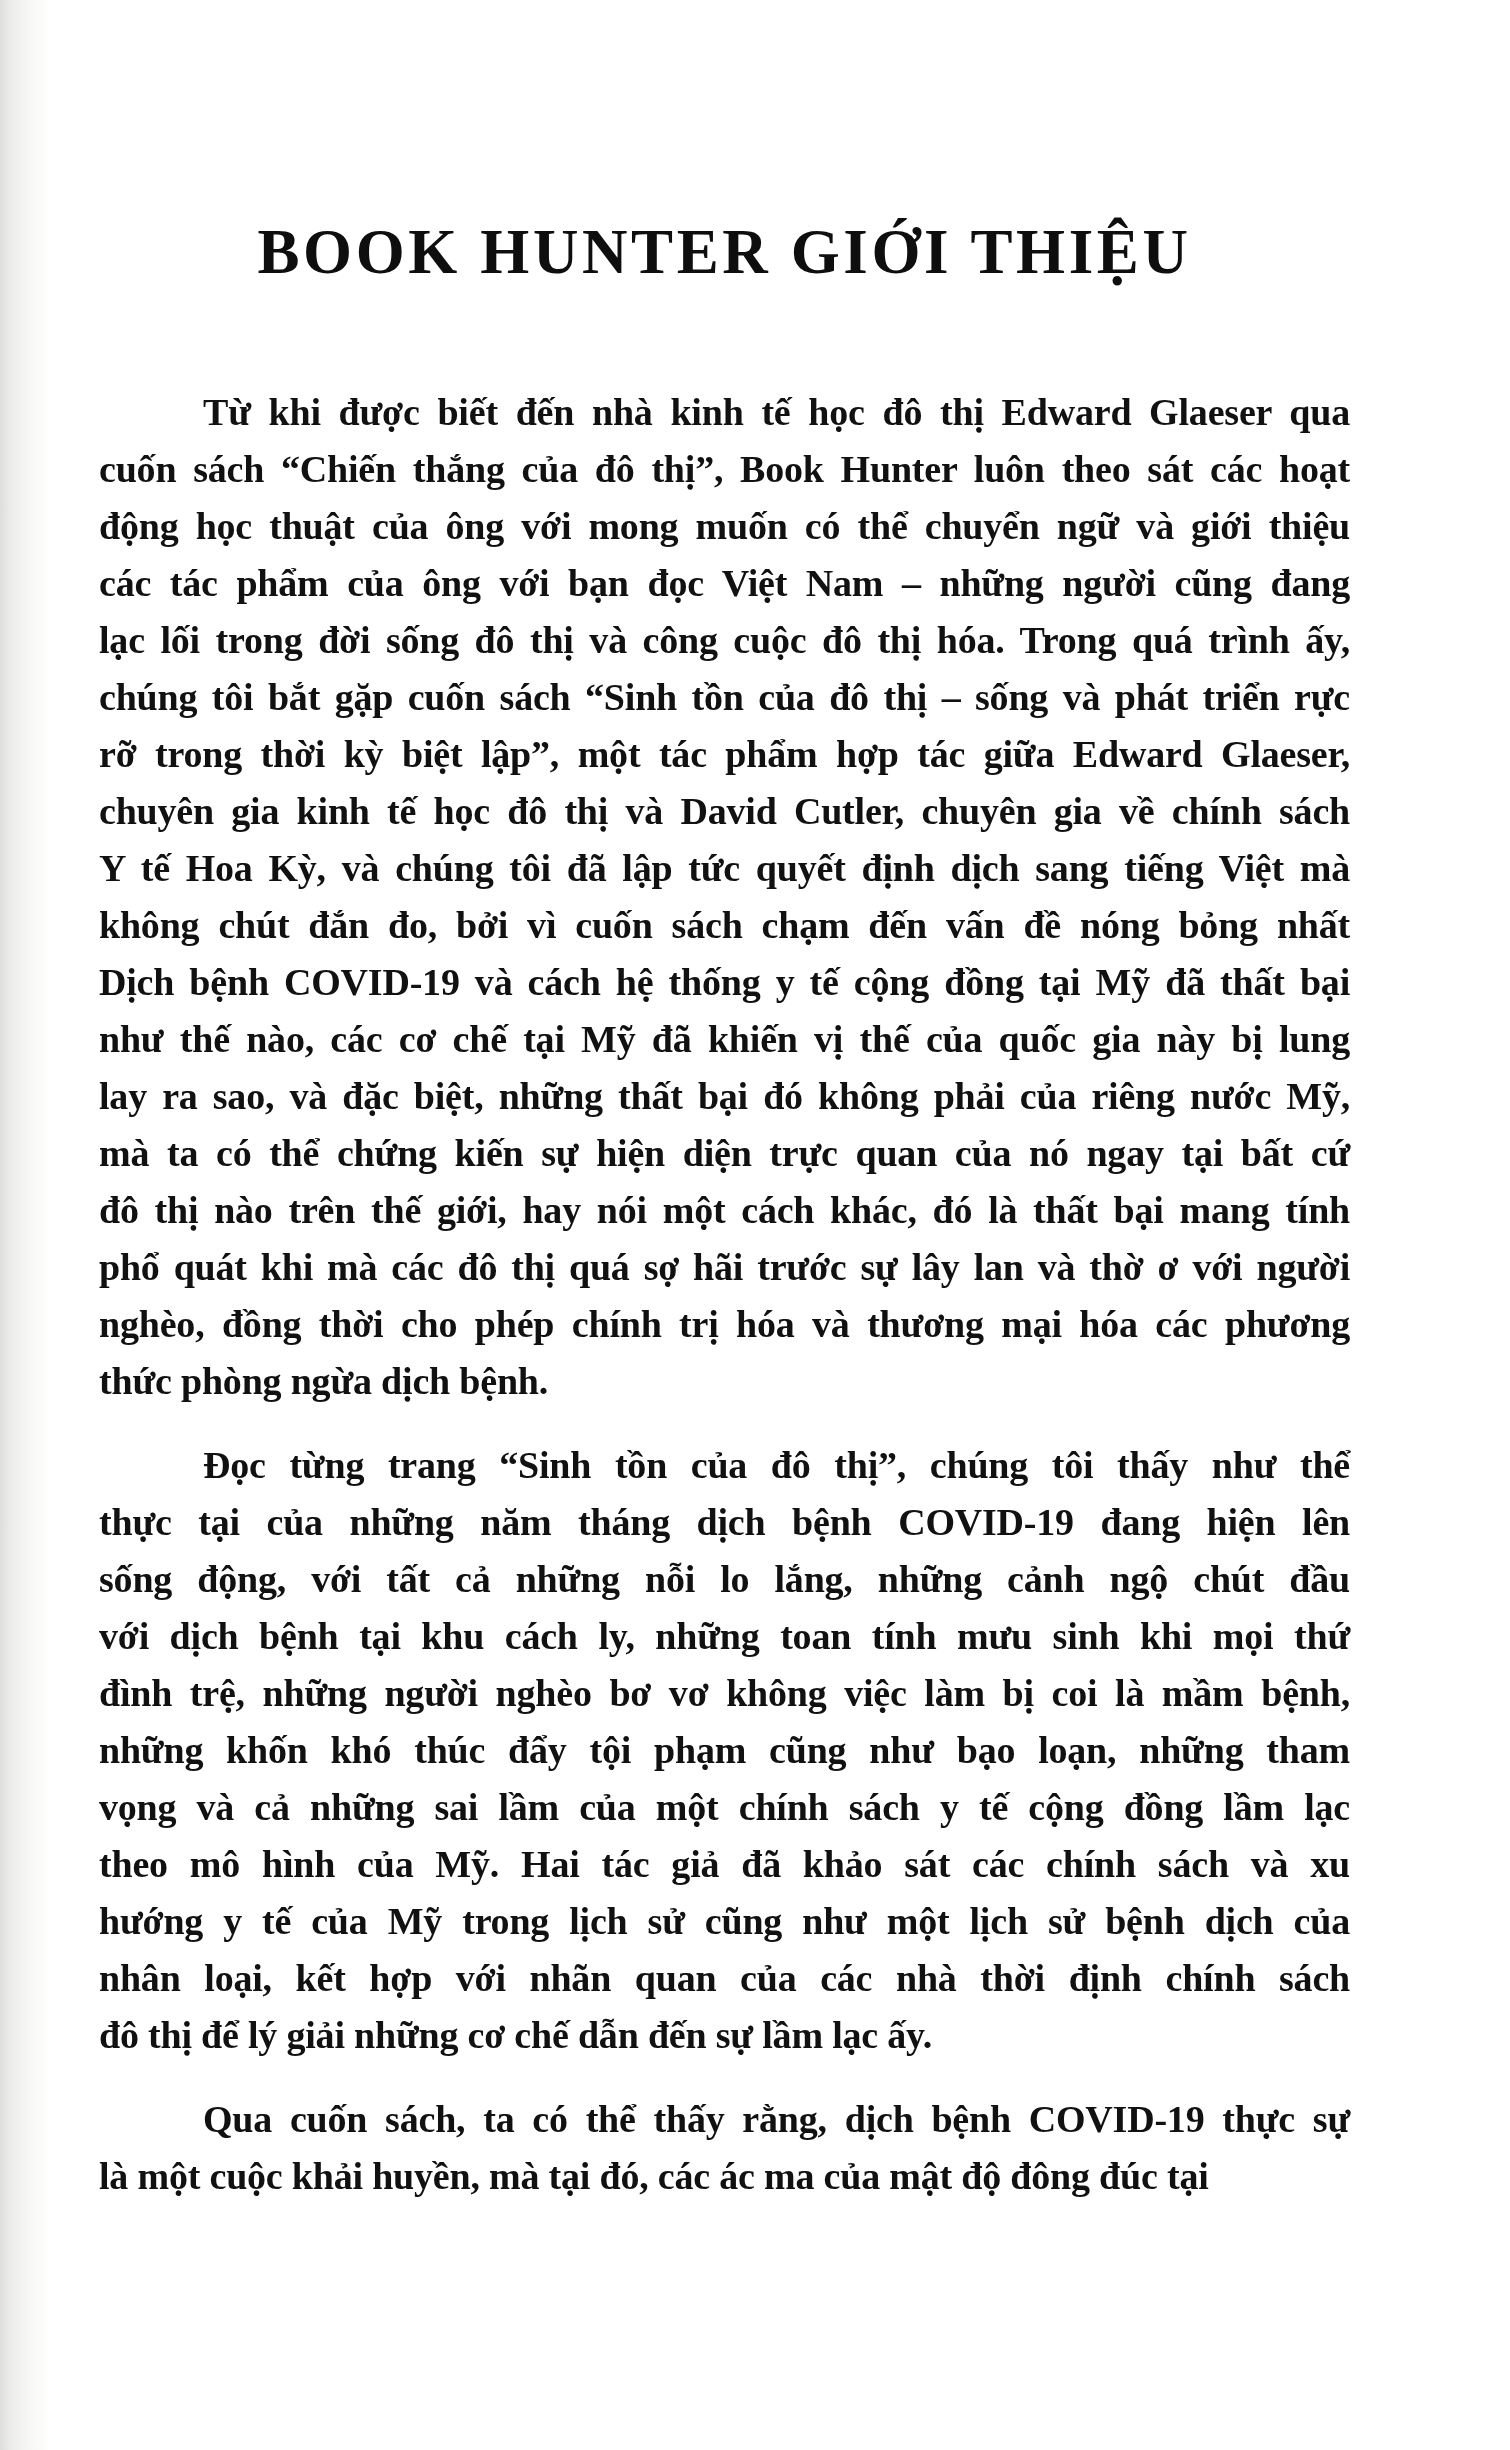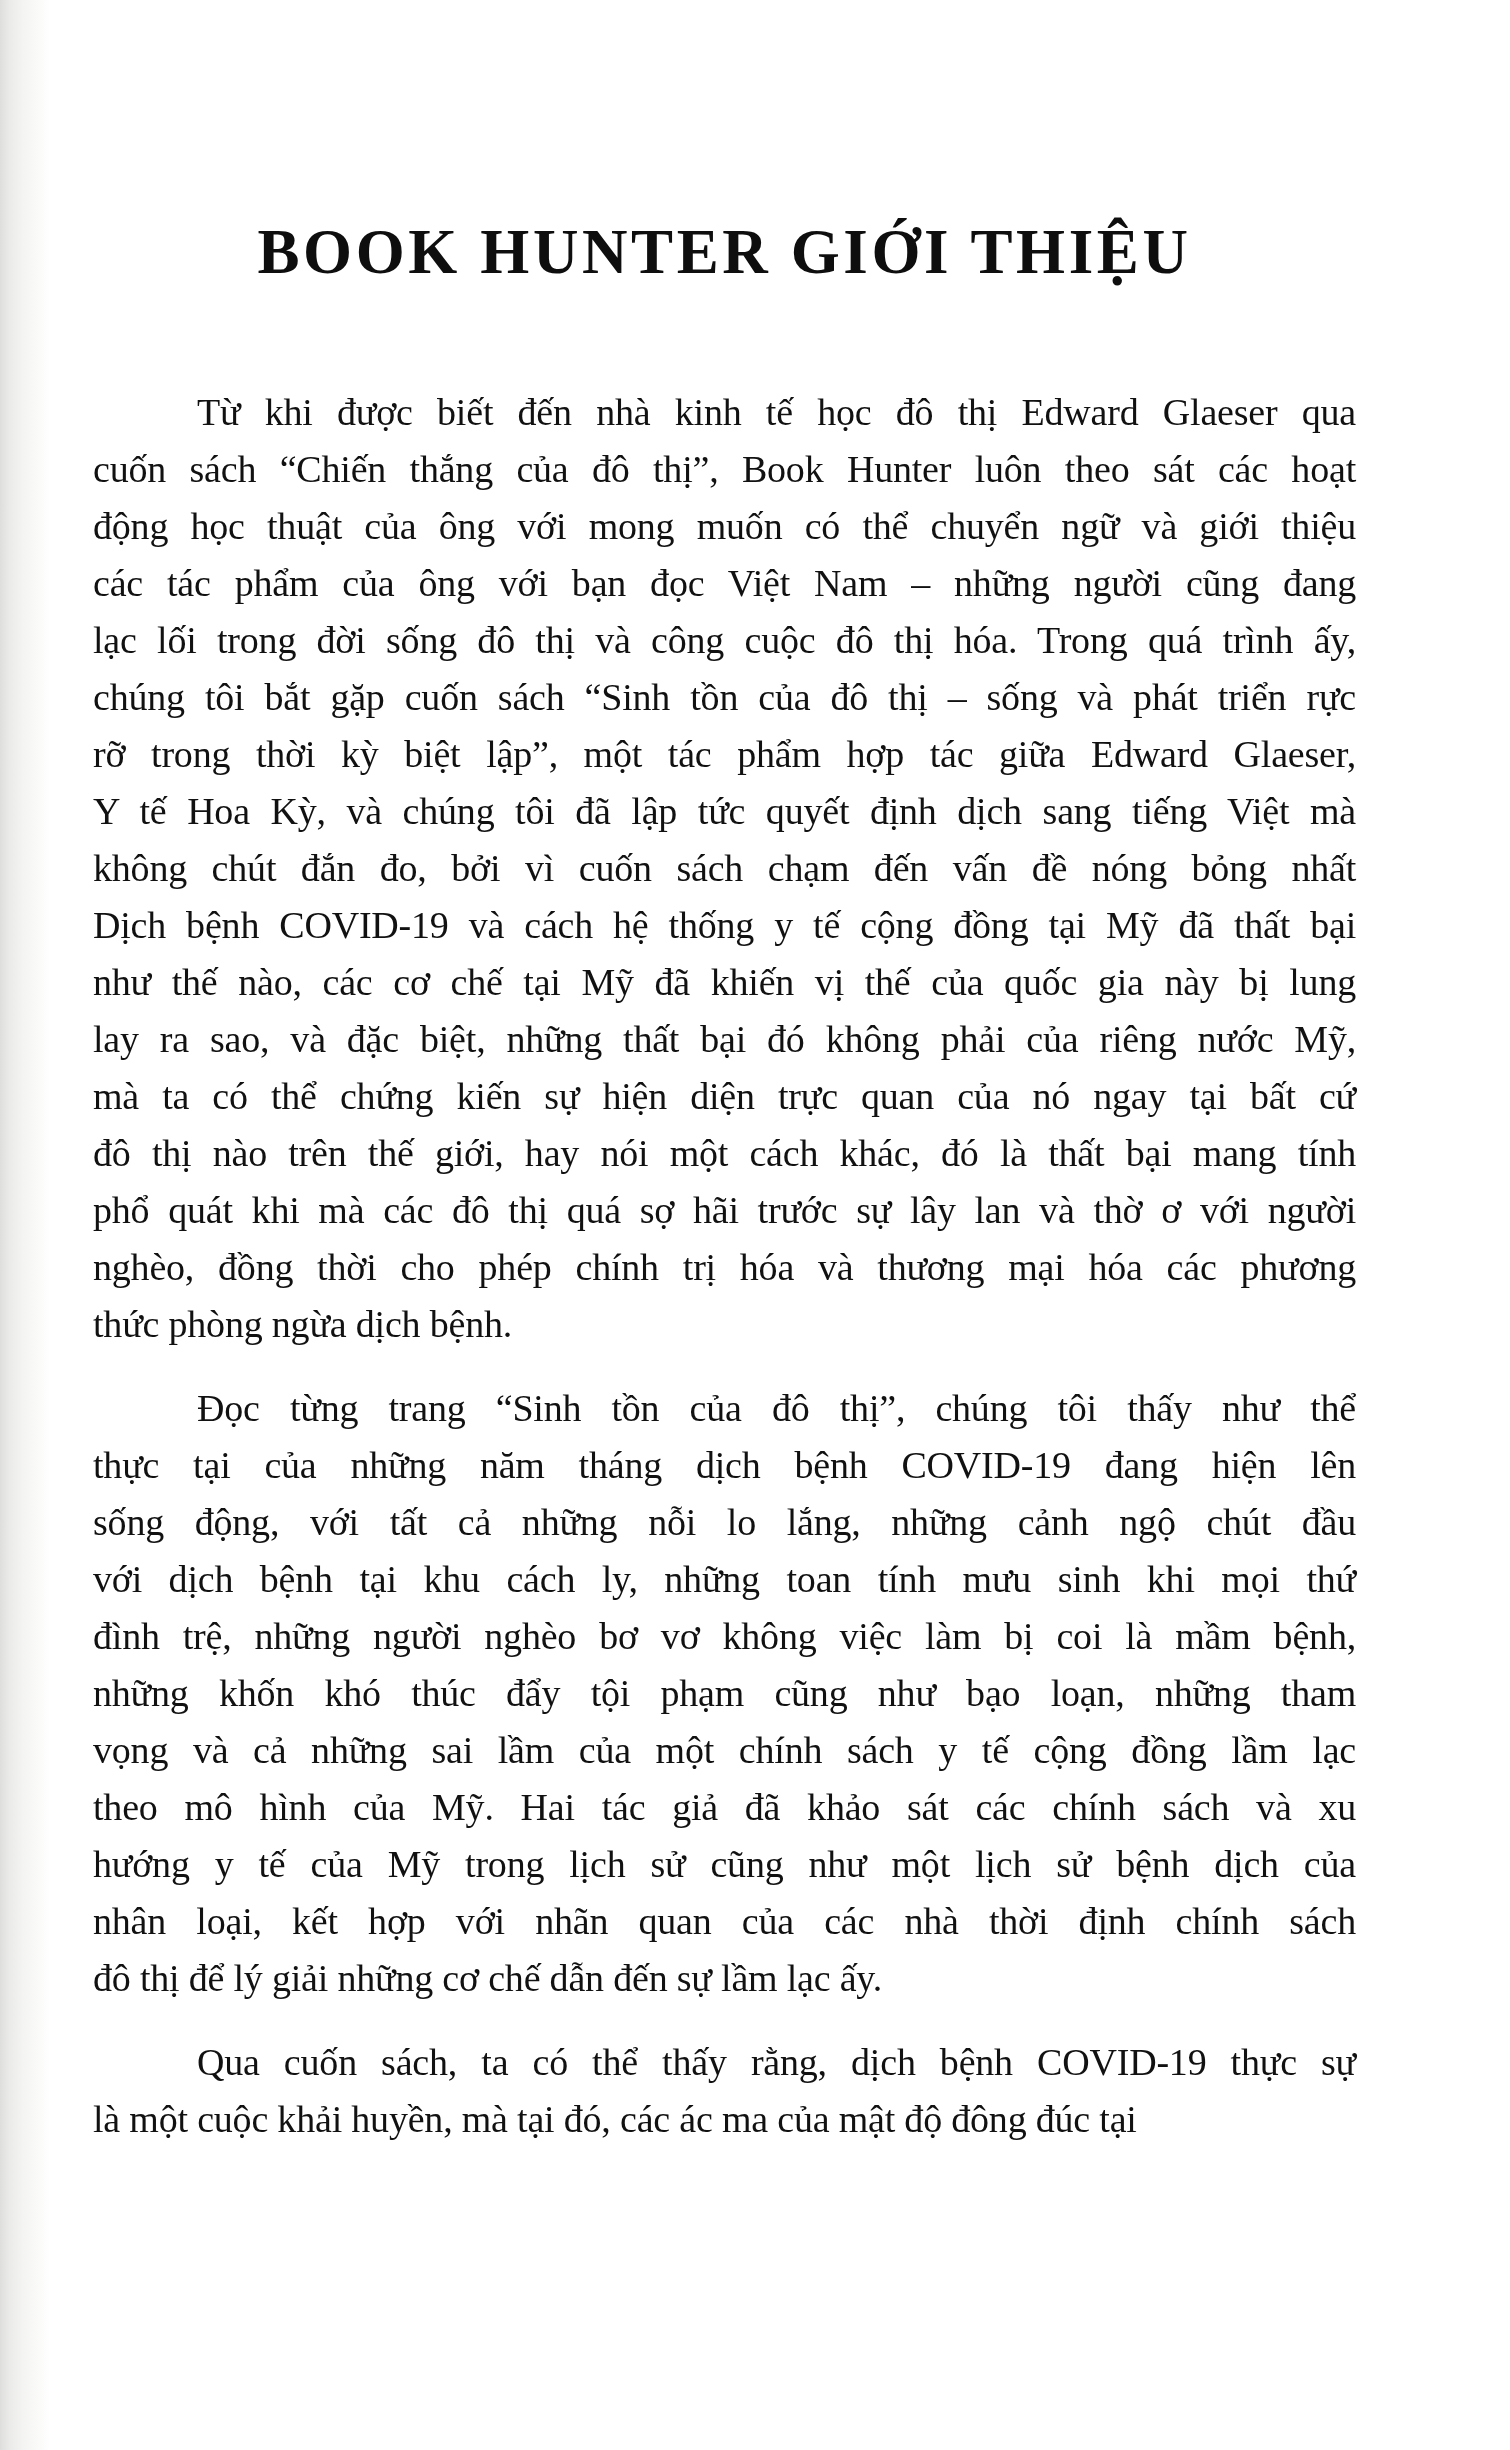--- a/index.html
+++ b/index.html
@@ -43,21 +43,21 @@
     letter-spacing: 3.6px;
     text-align: center;
     white-space: nowrap;
     color: #0e0e0e;
   }
   .body-text {
     font-size: 38px;
     line-height: 57px;
     letter-spacing: -0.2px;
   }
-  .para { margin: 10px; }
+  .para { margin: 16px; font-weight: bold; }
   .para + .para { margin-top: 27px; }
   .line {
     text-align: justify;
     text-align-last: justify;
   }
   .line.first-line { text-indent: 104px; }
   .line.last-line { text-align-last: left; }
 </style>
 </head>
 <body>
@@ -68,20 +68,21 @@
     <h1 class="title">BOOK HUNTER GIỚI THIỆU</h1>
     <div class="body-text" id="body-text">
         <div class="para">
           <div class="line first-line">Từ khi được biết đến nhà kinh tế học đô thị Edward Glaeser qua</div>
           <div class="line">cuốn sách “Chiến thắng của đô thị”, Book Hunter luôn theo sát các hoạt</div>
           <div class="line">động học thuật của ông với mong muốn có thể chuyển ngữ và giới thiệu</div>
           <div class="line">các tác phẩm của ông với bạn đọc Việt Nam – những người cũng đang</div>
           <div class="line">lạc lối trong đời sống đô thị và công cuộc đô thị hóa. Trong quá trình ấy,</div>
           <div class="line">chúng tôi bắt gặp cuốn sách “Sinh tồn của đô thị – sống và phát triển rực</div>
           <div class="line">rỡ trong thời kỳ biệt lập”, một tác phẩm hợp tác giữa Edward Glaeser,</div>
+          <div class="line">chuyên gia kinh tế học đô thị và David Cutler, chuyên gia về chính sách</div>
           <div class="line">Y tế Hoa Kỳ, và chúng tôi đã lập tức quyết định dịch sang tiếng Việt mà</div>
           <div class="line">không chút đắn đo, bởi vì cuốn sách chạm đến vấn đề nóng bỏng nhất</div>
           <div class="line">Dịch bệnh COVID-19 và cách hệ thống y tế cộng đồng tại Mỹ đã thất bại</div>
           <div class="line">như thế nào, các cơ chế tại Mỹ đã khiến vị thế của quốc gia này bị lung</div>
           <div class="line">lay ra sao, và đặc biệt, những thất bại đó không phải của riêng nước Mỹ,</div>
           <div class="line">mà ta có thể chứng kiến sự hiện diện trực quan của nó ngay tại bất cứ</div>
           <div class="line">đô thị nào trên thế giới, hay nói một cách khác, đó là thất bại mang tính</div>
           <div class="line">phổ quát khi mà các đô thị quá sợ hãi trước sự lây lan và thờ ơ với người</div>
           <div class="line">nghèo, đồng thời cho phép chính trị hóa và thương mại hóa các phương</div>
           <div class="line last-line">thức phòng ngừa dịch bệnh.</div>

